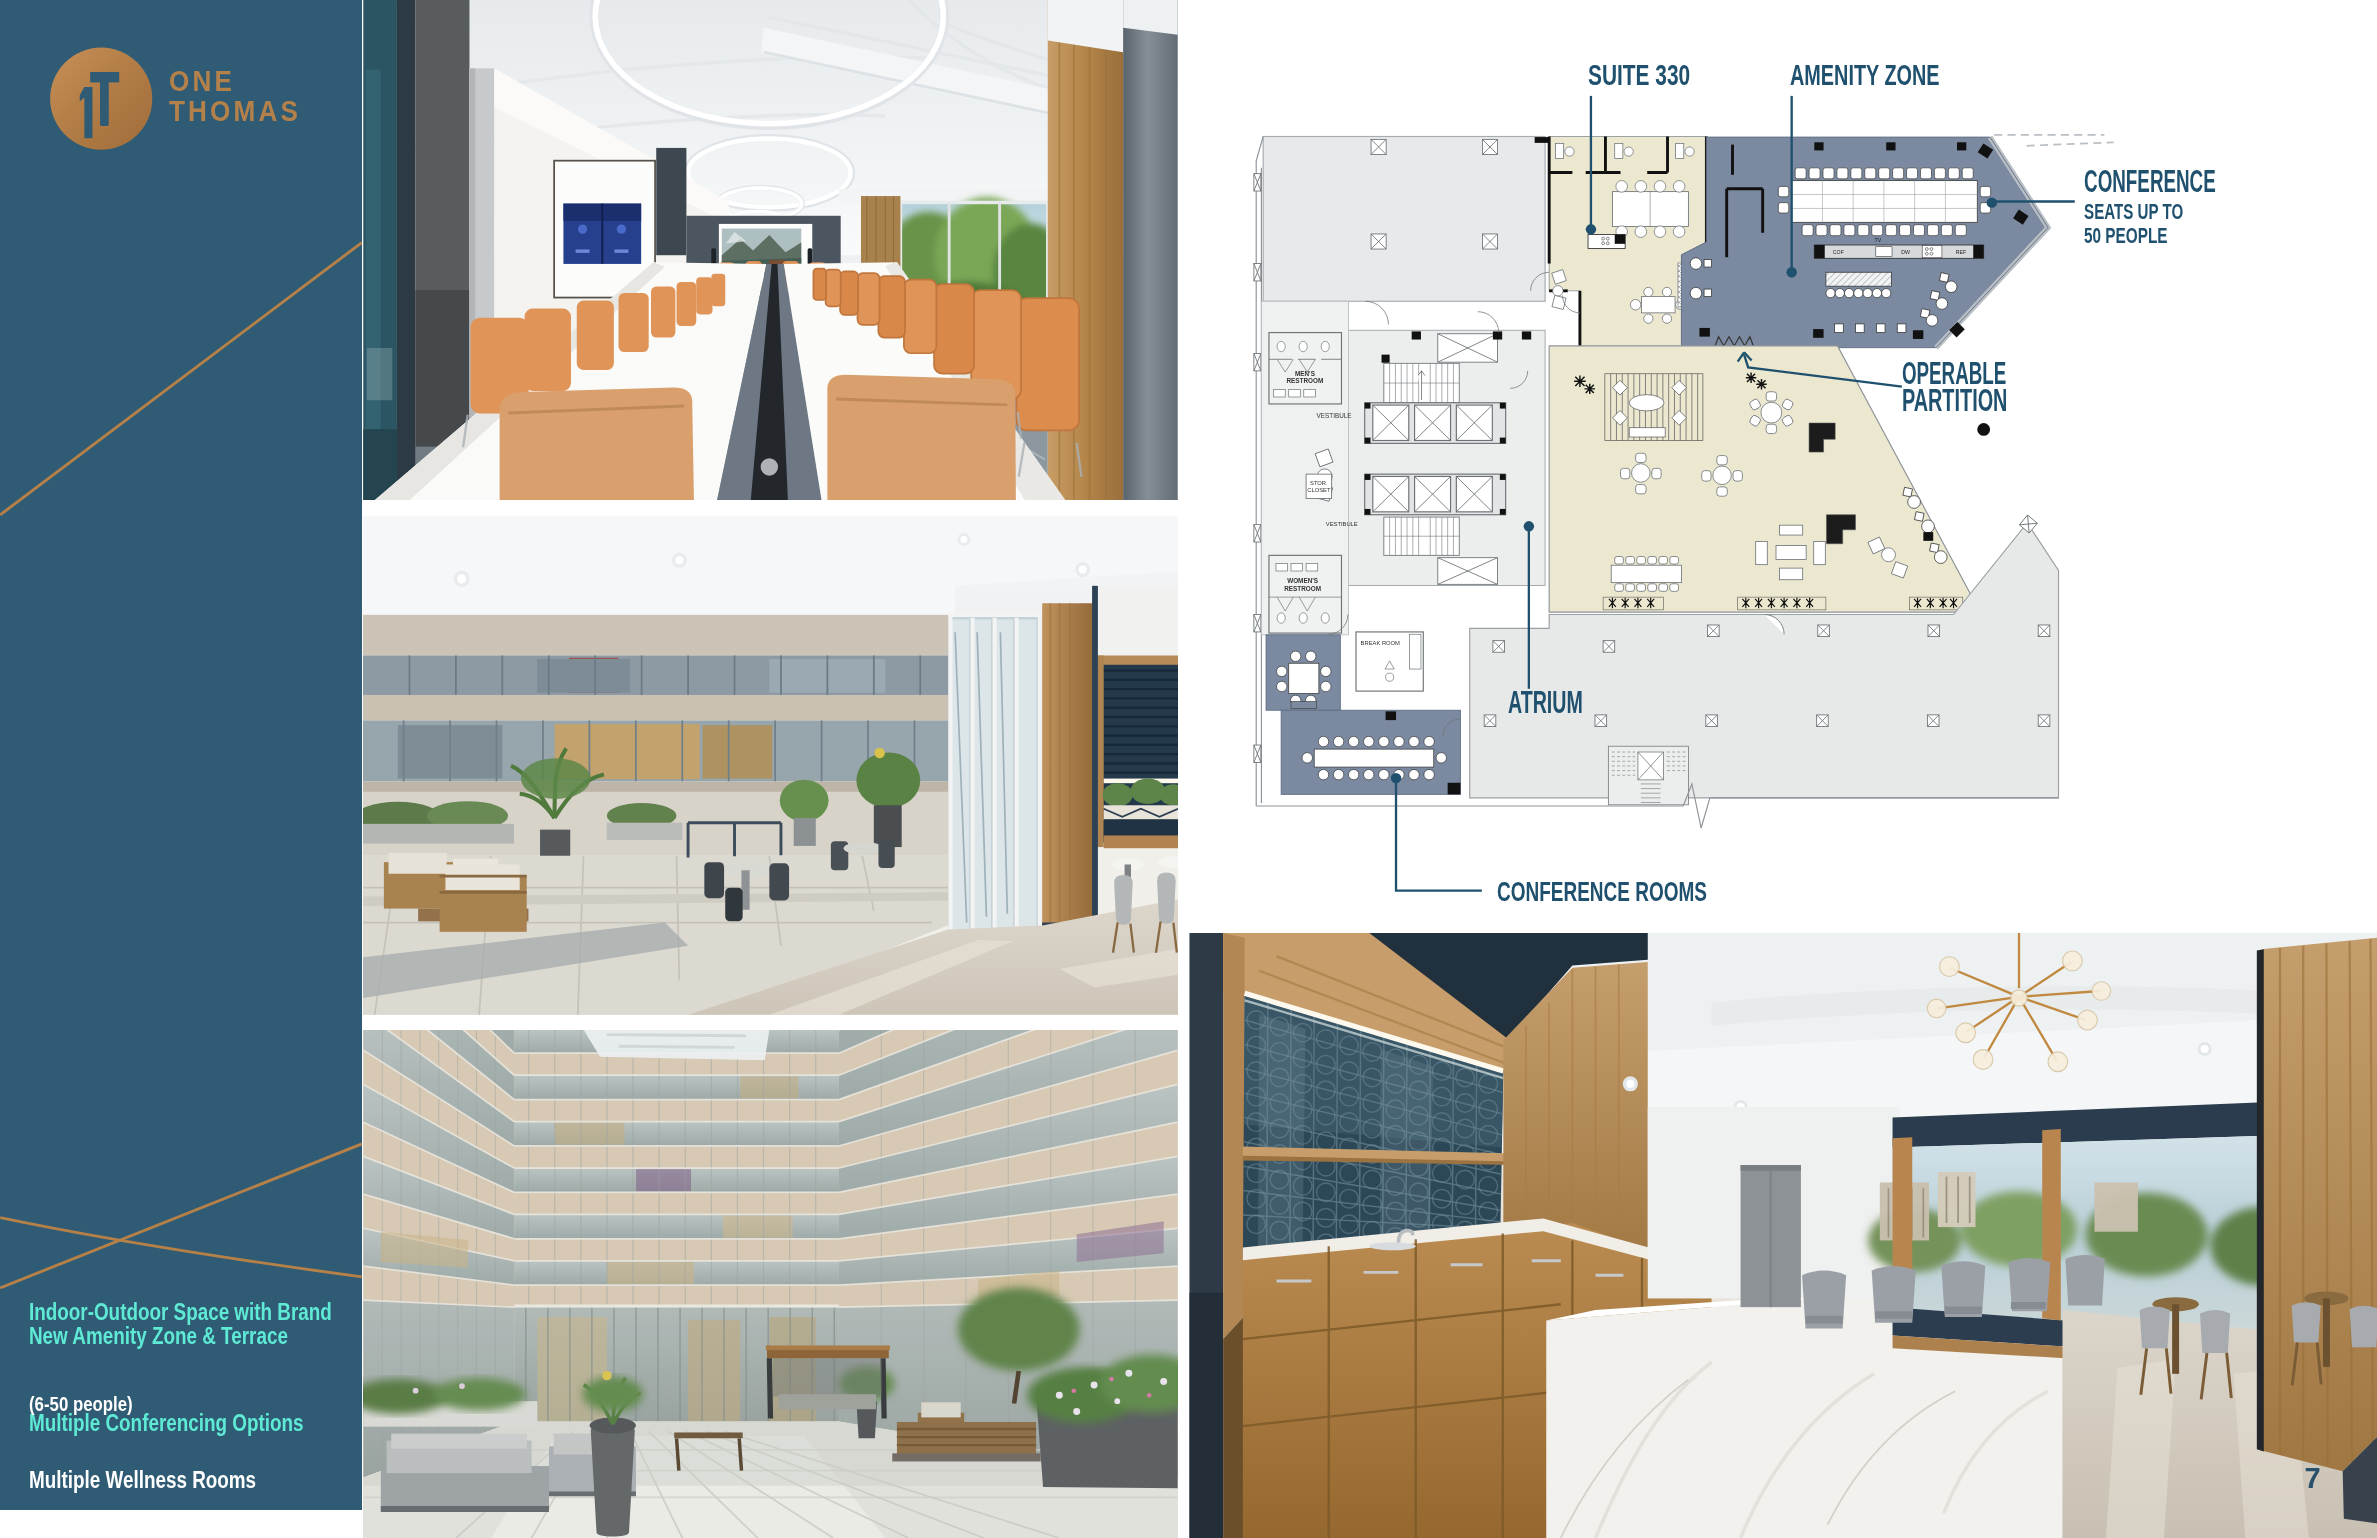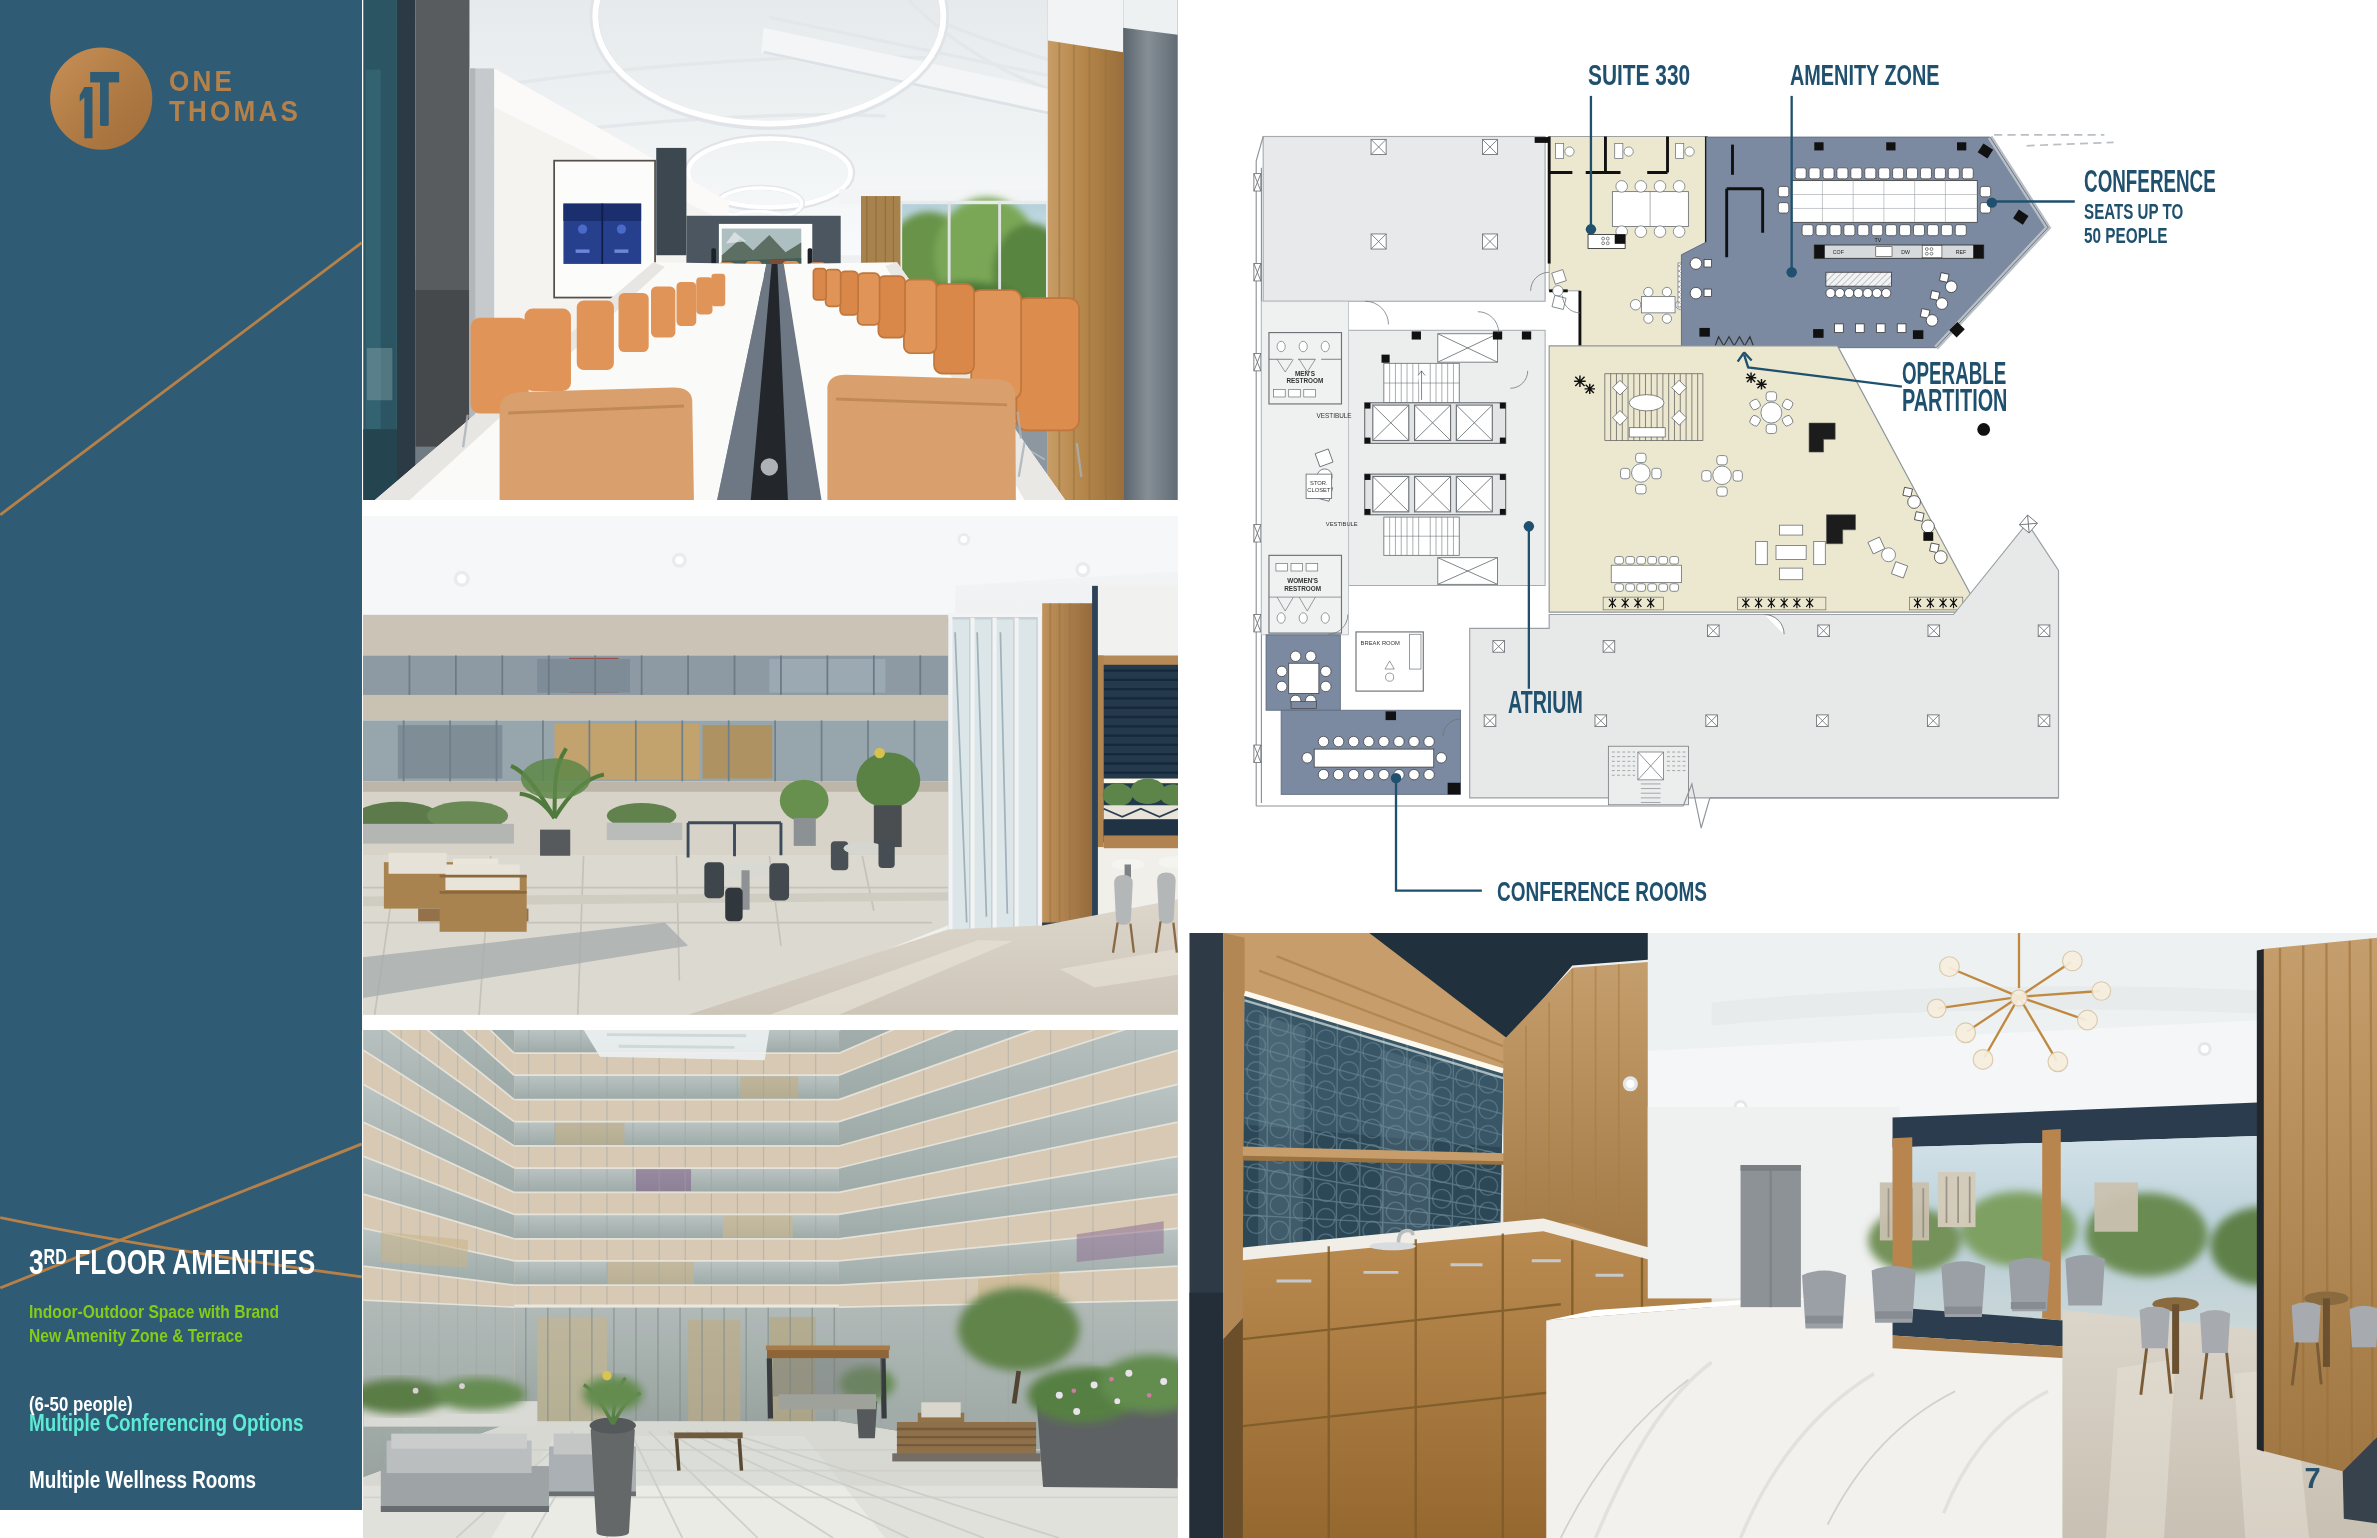--- a/index.html
+++ b/index.html
@@ -30,23 +30,22 @@
 
   <g fill="#2f5b74">
     <rect x="155" y="124" width="50" height="18"></rect>
     <rect x="172" y="124" width="15" height="93" rx="3"></rect>
     <path d="M145,150 h14 v88 h-14 v-70 l-8,7 v-11 z"></path>
   </g>
 </svg>
 
 <div class="abs" style="left:169px;top:66px;color:#b5814a;font-weight:bold;font-size:29px;letter-spacing:3.5px;line-height:30px;"><span class="cond" style="transform:scaleX(0.9);">ONE<br>THOMAS</span></div>
 
-<div class="abs" style="left:29px;top:1242px;color:#ffffff;font-weight:bold;font-size:35px;"><span class="cond" style="transform:scaleX(0.75);">3<span style="font-size:21.5px;vertical-align:10px;">RD</span> FLOOR AMENITIES</span></div>
-
-<div class="abs" style="left:29px;top:1300px;color:#84cc16;font-weight:bold;font-size:19px;line-height:24px;"><span class="cond">Indoor-Outdoor Space with Brand<br>New Amenity Zone &amp; Terrace</span></div>
+
+<div class="abs" style="left:29px;top:1300px;color:#5eead4;font-weight:bold;font-size:23px;line-height:24px;"><span class="cond">Indoor-Outdoor Space with Brand<br>New Amenity Zone &amp; Terrace</span></div>
 <div class="abs" style="left:29px;top:1410px;color:#5eead4;font-weight:bold;font-size:23px;"><span class="cond">Multiple Conferencing Options</span></div>
 <div class="abs" style="left:29px;top:1392px;color:#ffffff;font-weight:bold;font-size:21px;"><span class="cond" style="transform:scaleX(0.8);">(6-50 people)</span></div>
 <div class="abs" style="left:29px;top:1431px;color:#ffffff;font-weight:bold;font-size:23px;margin-top:36px;"><span class="cond">Multiple Wellness Rooms</span></div>
 </div>
 
 <div class="abs" id="ph1" style="left:363px;top:0;width:815px;height:500px;overflow:hidden;background:#eef0f2;">
 <svg width="815" height="500" viewBox="0 0 1404 862">
 <defs>
 <linearGradient id="p1ceil" x1="0" y1="0" x2="0" y2="1">
           <stop offset="0" stop-color="#e6eaec"></stop>

